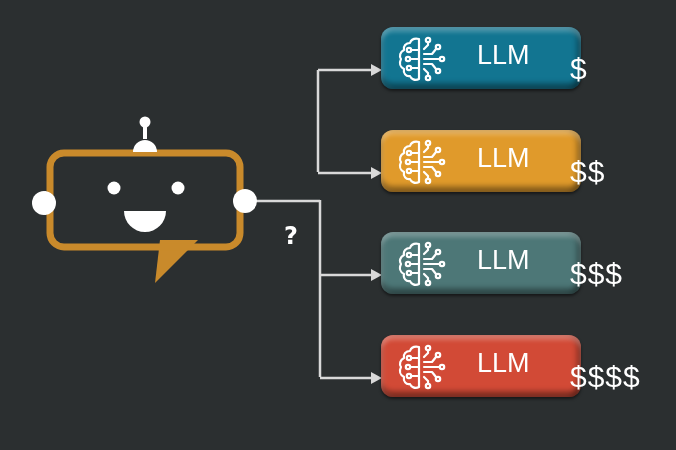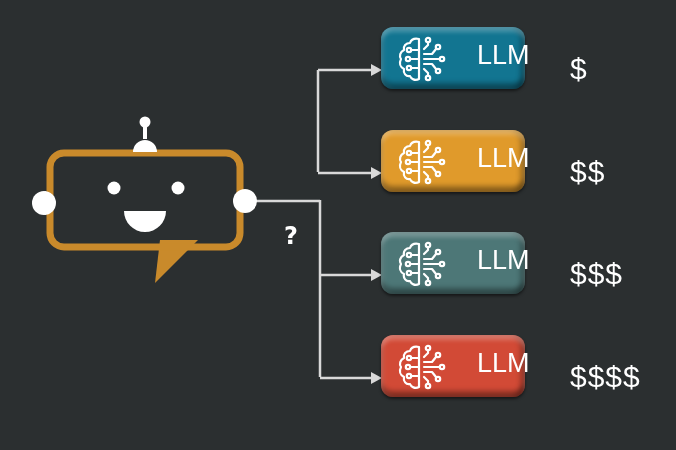--- a/index.html
+++ b/index.html
@@ -1,18 +1,18 @@
 <!DOCTYPE html>
 <html><head>
 <meta charset="utf-8">
 <style>
   html, body { margin:0; padding:0; }
   body { width:676px; height:450px; background:#2b2f30; position:relative; overflow:hidden; font-family:"Liberation Sans", sans-serif; }
   .abs { position:absolute; }
-  .llm-box { position:absolute; left:381px; width:144px; height:62px; border-radius:12px; box-sizing:border-box;
+  .llm-box { position:absolute; left:381px; width:200px; height:62px; border-radius:12px; box-sizing:border-box;
     box-shadow: inset 0 5px 4px rgba(255,255,255,0.25), inset 0 -6px 5px rgba(0,0,0,0.35), inset 4px 0 4px rgba(255,255,255,0.08), inset -5px 0 5px rgba(0,0,0,0.25), 0 2px 3px rgba(0,0,0,0.5); }
   .llm-label { position:absolute; left:96px; top:13px; font-size:27px; color:#ffffff; letter-spacing:0px; }
   .brain { position:absolute; left:16px; top:9px; width:50px; height:46px; }
   .cost { position:absolute; left:570px; font-size:30px; color:#ffffff; letter-spacing:1px; }
   .qmark { position:absolute; left:284px; top:222px; font-size:24px; font-weight:bold; color:#ffffff; font-family:"DejaVu Sans", sans-serif; }
 </style>
 </head>
 <body>
 
 <svg class="abs" style="left:0;top:0" width="676" height="450" viewBox="0 0 676 450">

